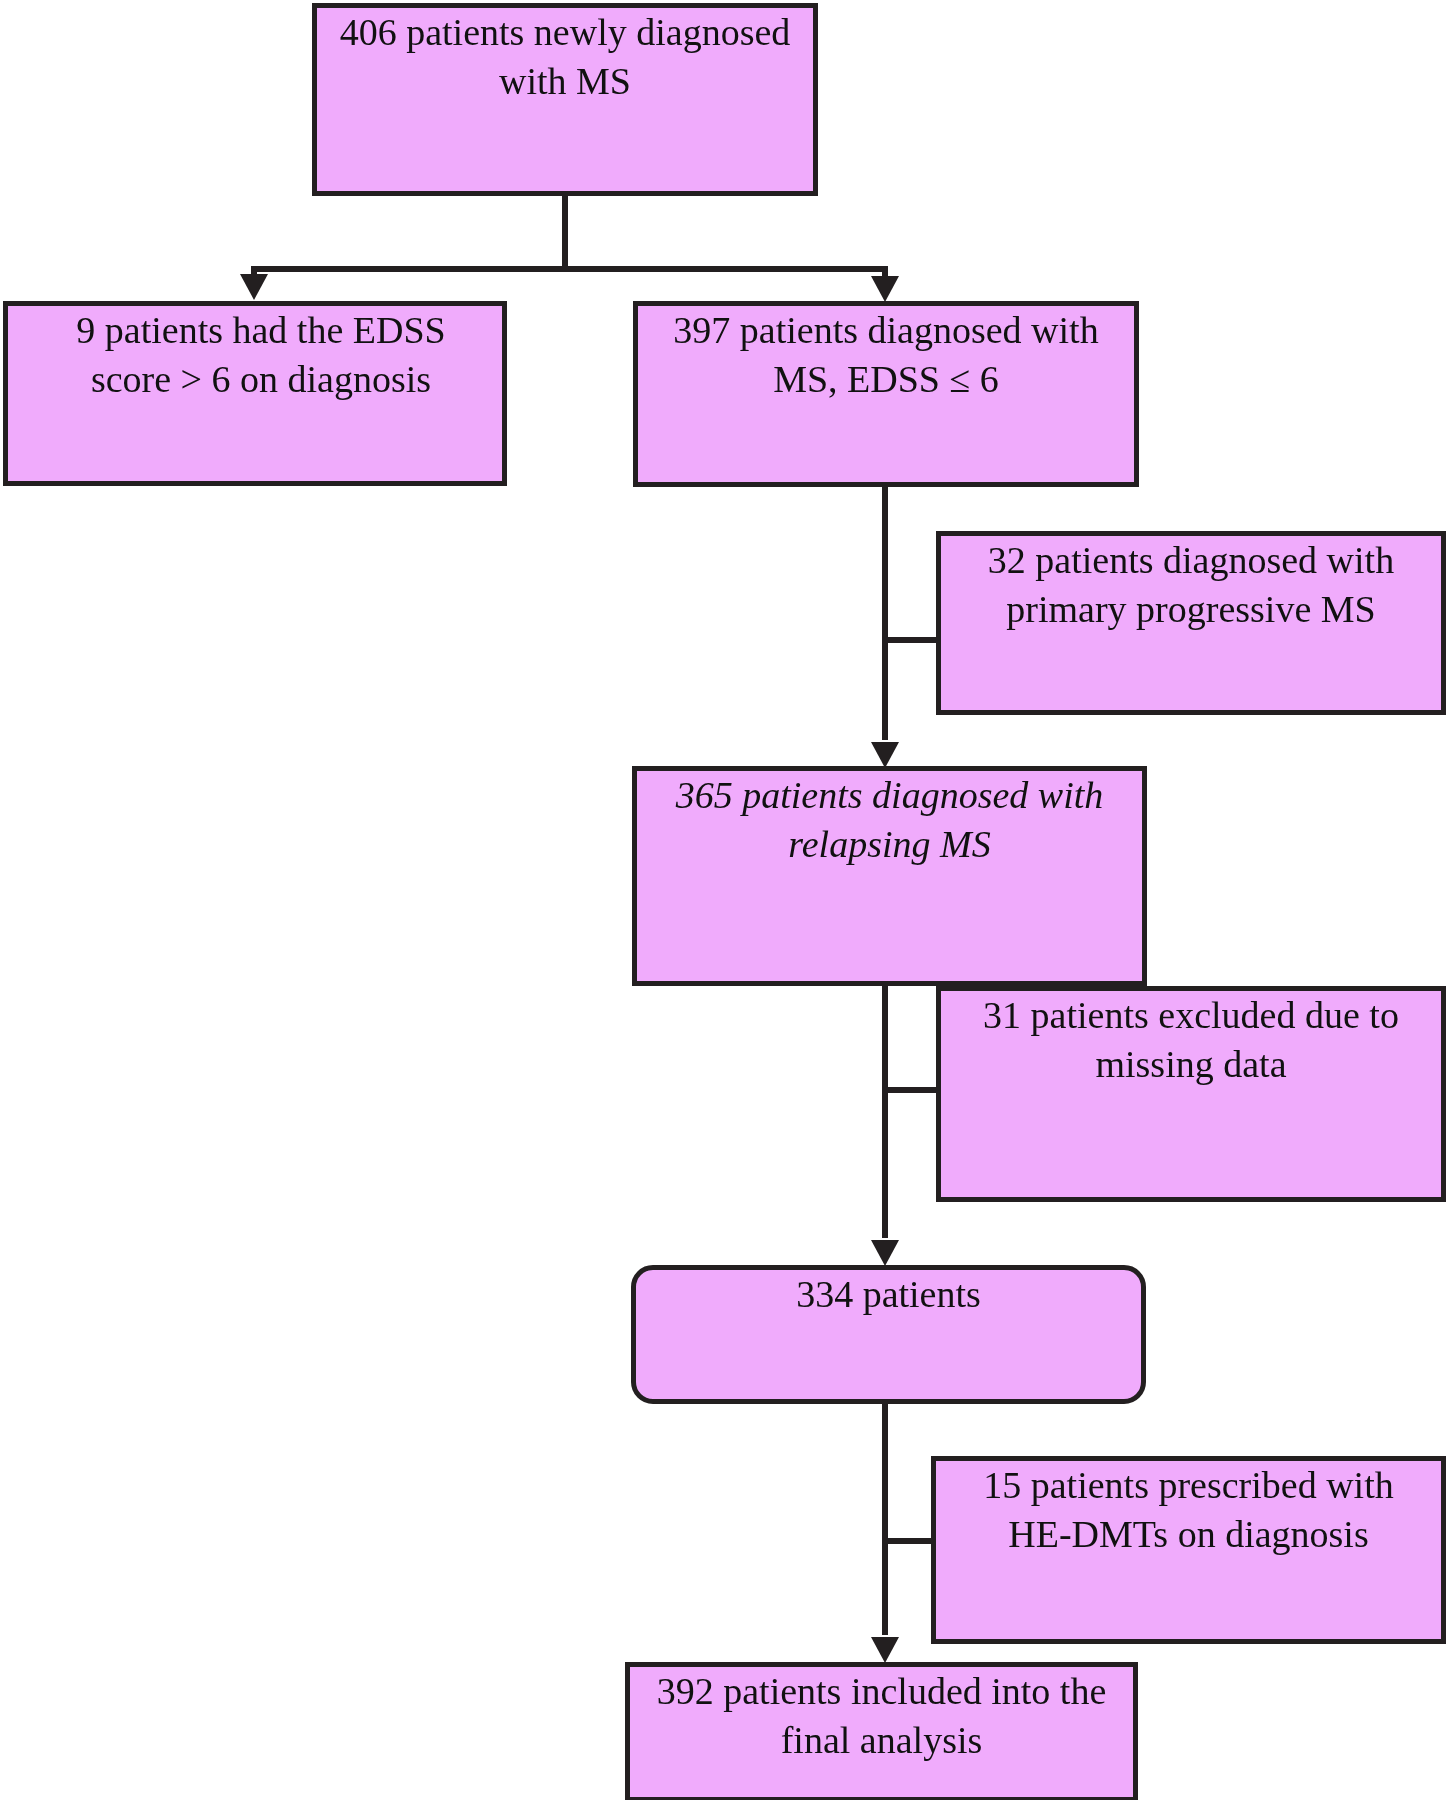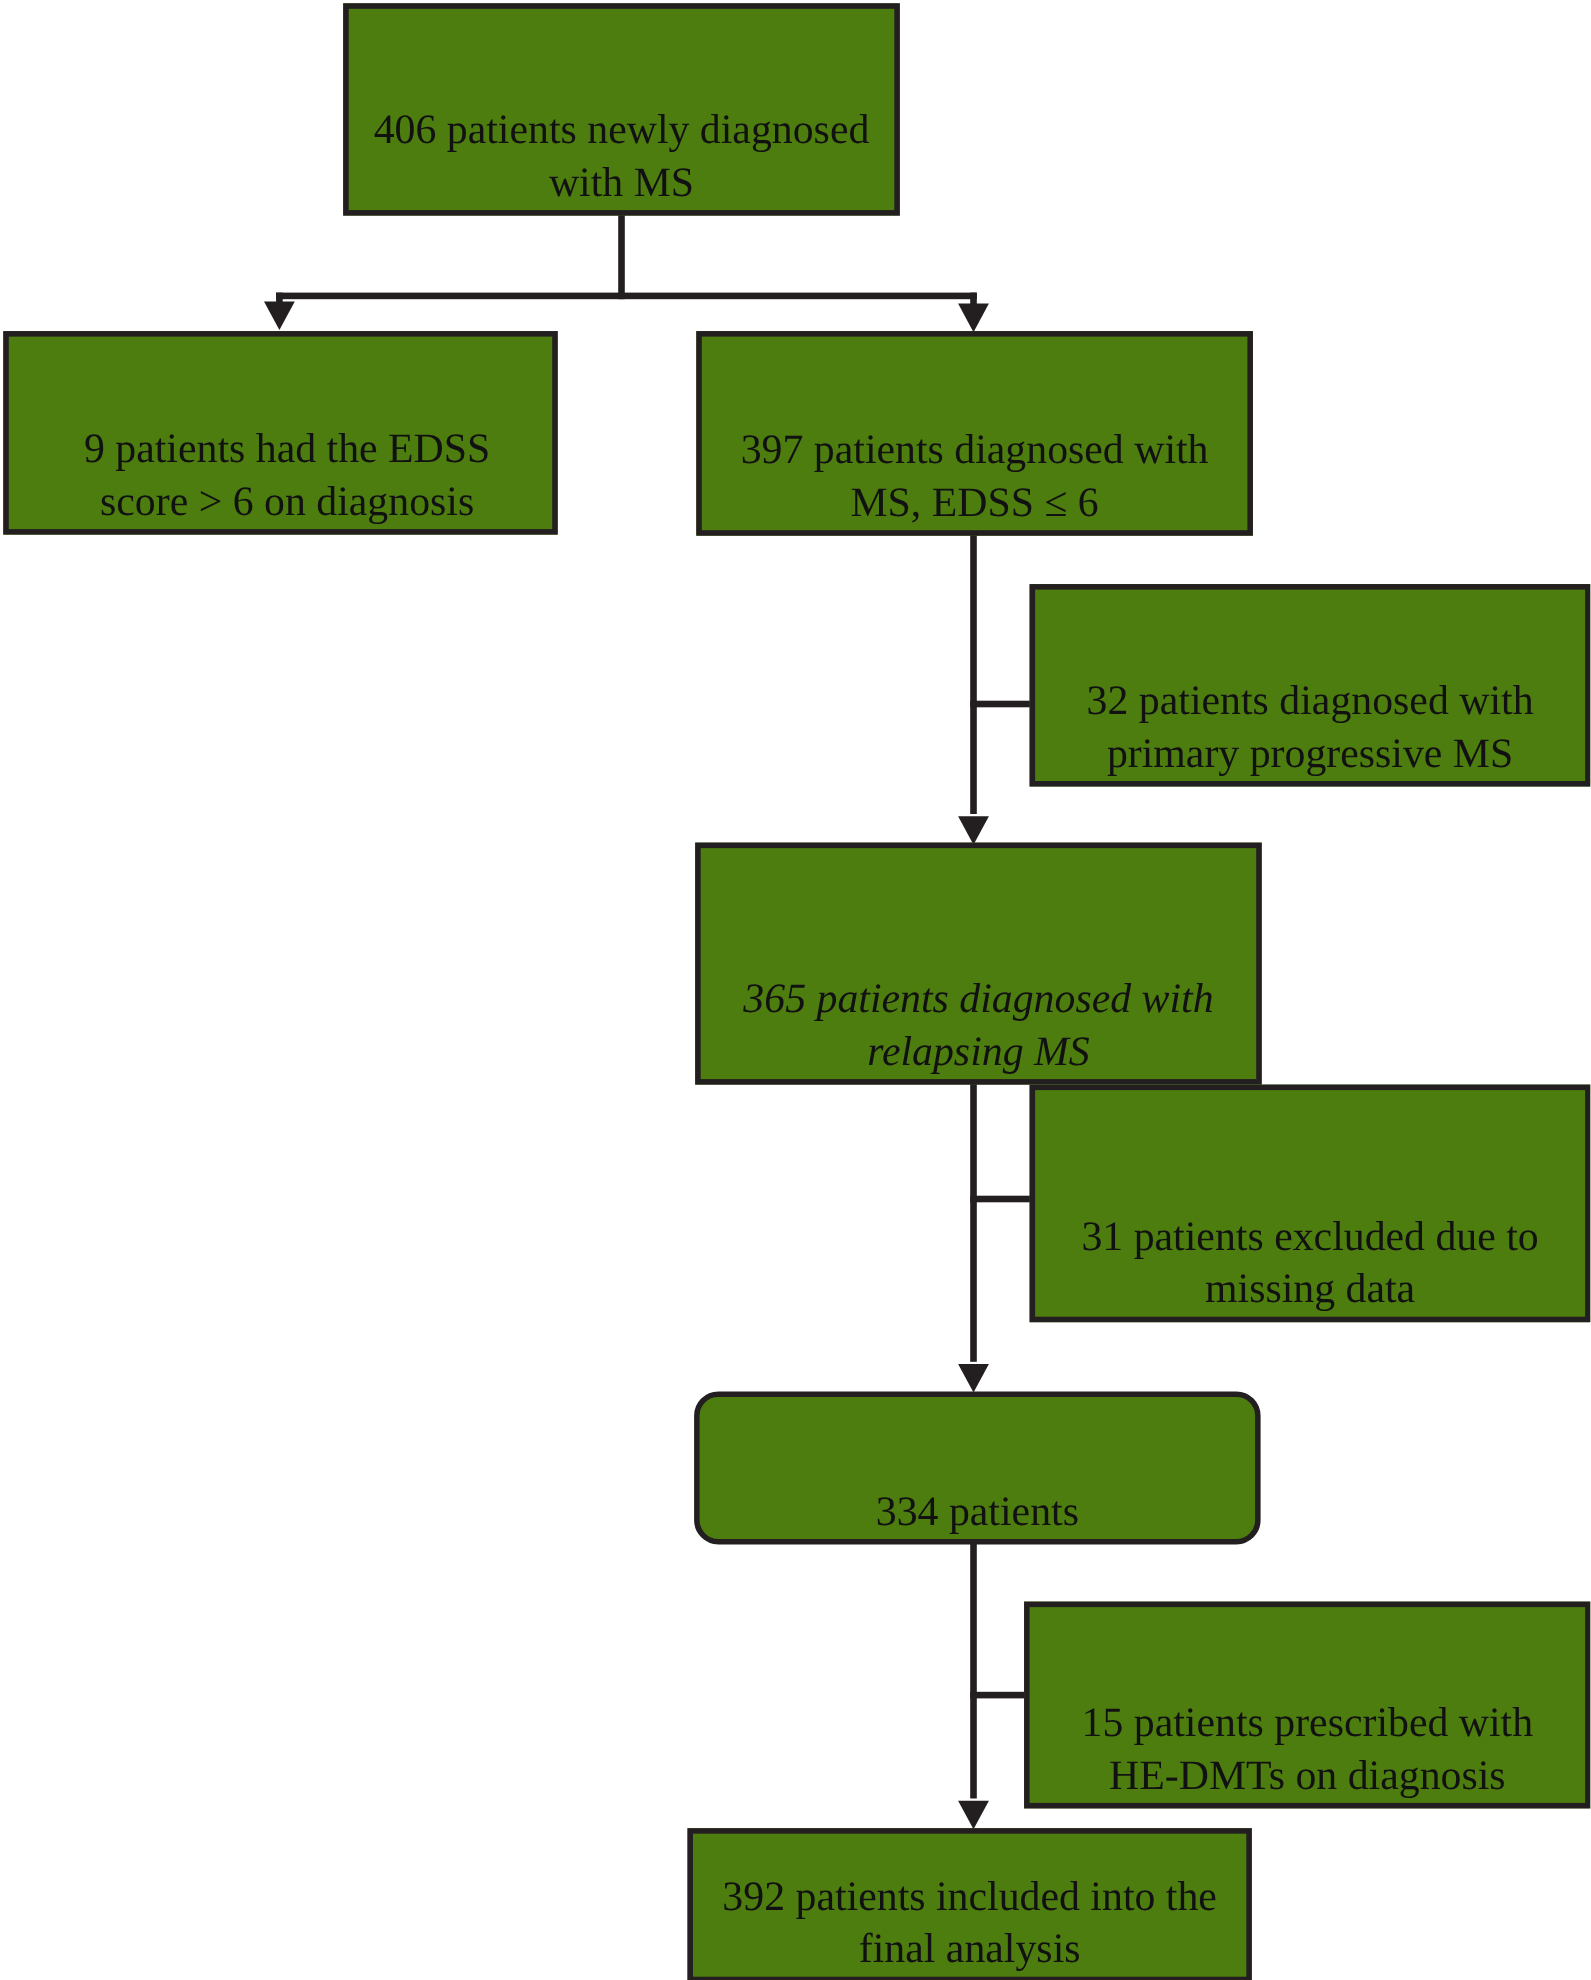--- a/index.html
+++ b/index.html
@@ -12,23 +12,23 @@
     width: 1446px;
     height: 1800px;
     background: #ffffff;
     font-family: "Liberation Serif", "DejaVu Serif", serif;
     overflow: hidden;
   }
   .node {
     position: absolute;
     box-sizing: border-box;
     border: 5px solid #231f20;
-    background: #4d7c0f;
+    background: #f0abfc;
     display: flex;
-    align-items: flex-end;
+    align-items: flex-start;
     justify-content: center;
     text-align: center;
     color: #111111;
     font-size: 38px;
     line-height: 1.28;
     padding: 0 16px;
   }
   .node .label {
     display: block;
     width: 100%;

